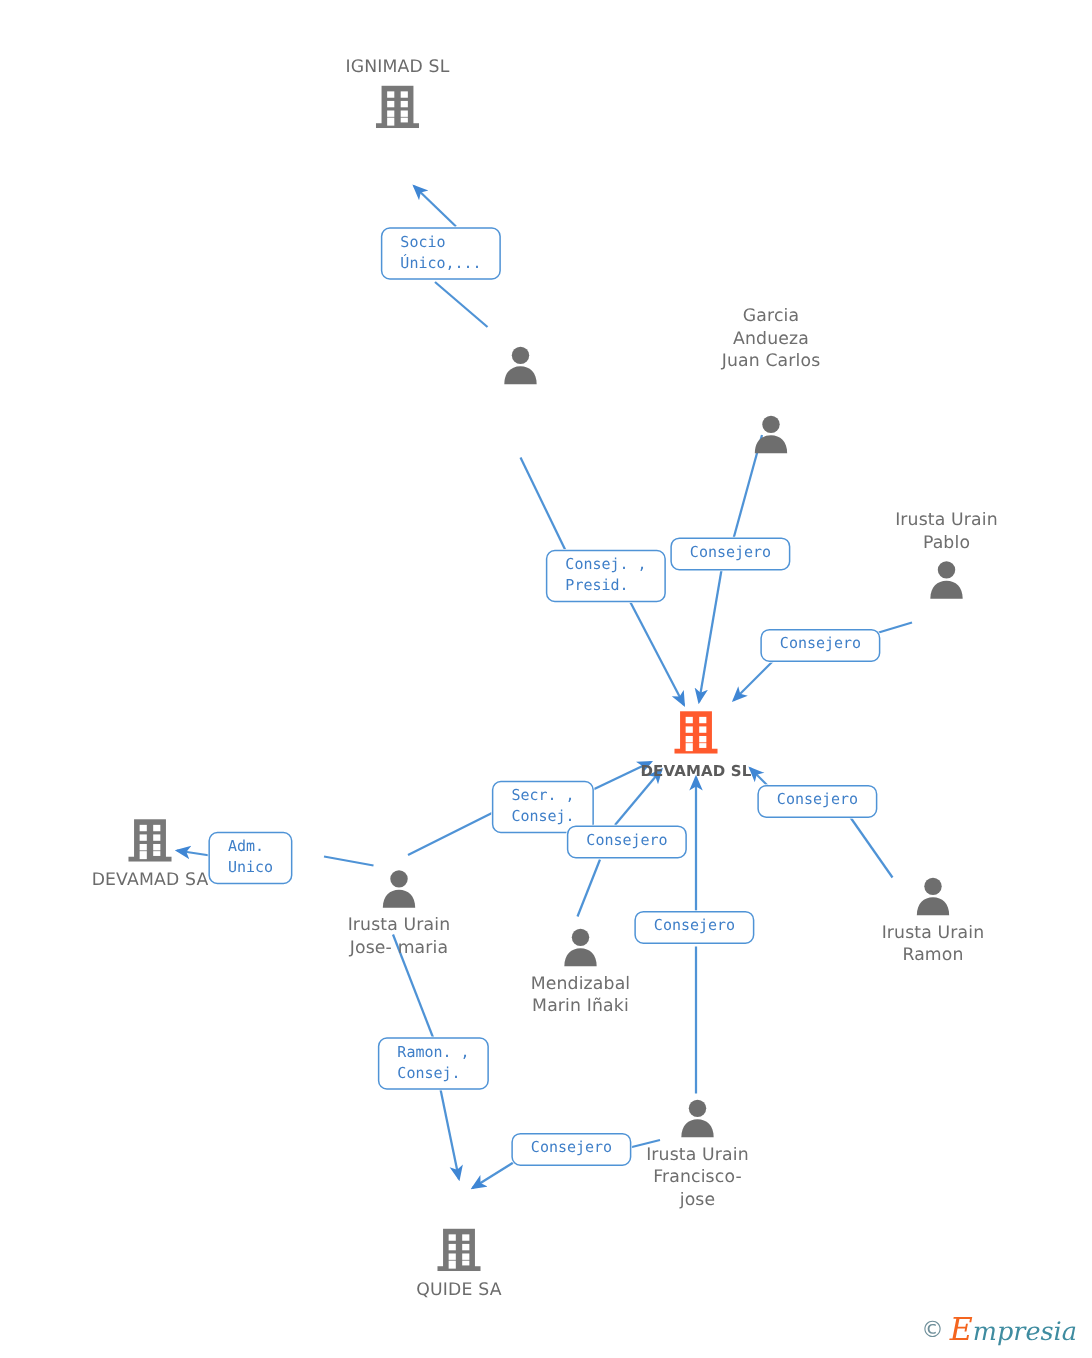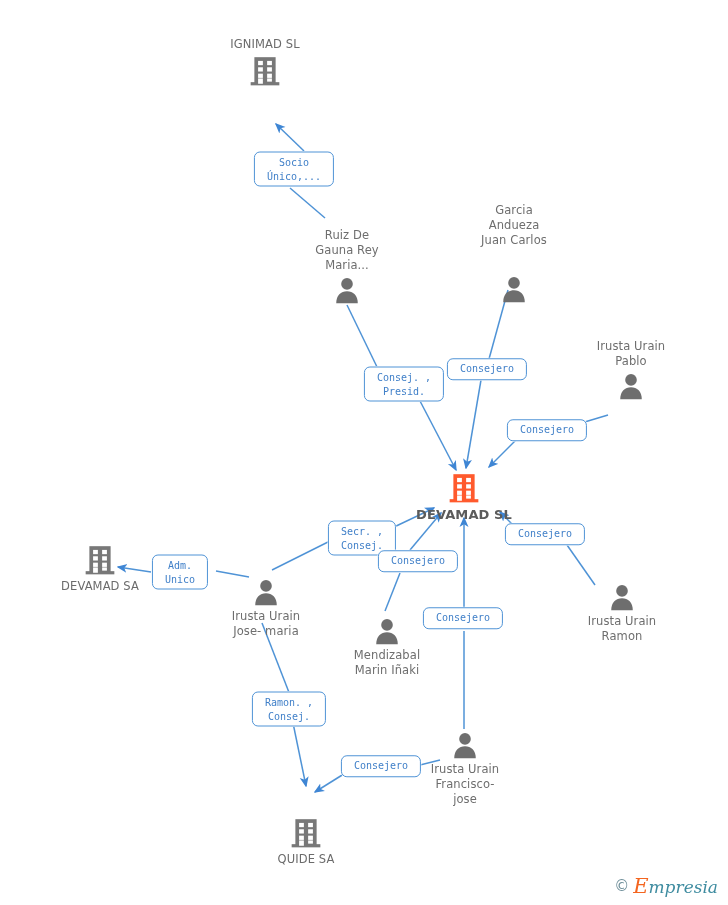--- a/index.html
+++ b/index.html
@@ -40,41 +40,40 @@
     color: #6e6e6e;
     white-space: pre-line;
     letter-spacing: 0.1px;
   }
   .node.company .node-label {
     color: #6b6b6b;
   }
   .node.company.focus .node-label {
     color: #5b5b5b;
     font-weight: bold;
-    font-size: 13px;
+    font-size: 10px;
   }
   .ico {
     display: block;
   }
   .label-top .node-label { order: 0; margin-bottom: 2px; }
   .label-top .ico { order: 1; }
   .label-bottom .ico { order: 0; }
   .label-bottom .node-label { order: 1; margin-top: 2px; }
 
   .badge {
     position: absolute;
     box-sizing: border-box;
     background: #ffffff;
     border: 1.6px solid #4f93d6;
     border-radius: 6px;
     color: #3f7fc8;
     font-family: "DejaVu Sans Mono", monospace;
     font-size: 10px;
     line-height: 13.5px;
-    text-align: center;
     padding: 3px 12px;
     white-space: pre-line;
     transform: translate(-50%, -50%);
     box-shadow: 0 0 0 0.5px rgba(255,255,255,0.9);
   }
   .watermark {
     position: absolute;
     right: 10px;
     bottom: 8px;
     display: flex;
@@ -145,23 +144,20 @@
           <rect x="18" y="6.5" width="4.5" height="4" fill="#ffffff"></rect>
           <rect x="9.5" y="12.5" width="4.5" height="4" fill="#ffffff"></rect>
           <rect x="18" y="12.5" width="4.5" height="4" fill="#ffffff"></rect>
           <rect x="9.5" y="18.5" width="4.5" height="4" fill="#ffffff"></rect>
           <rect x="18" y="18.5" width="4.5" height="4" fill="#ffffff"></rect>
           <rect x="9.5" y="23" width="4.5" height="5" fill="#ffffff"></rect>
           <rect x="18" y="23" width="4.5" height="3" fill="#ffffff"></rect>
         </svg>
       </div>
       <div class="node person label-top" style="left: 347px; top: 228px;">
-        <div class="node-label">Ruiz De
-Gauna Rey
-Maria...</div>
         <svg class="ico" width="30" height="30" viewBox="0 0 32 32" xmlns="http://www.w3.org/2000/svg">
           <circle cx="16" cy="9.5" r="6.2" fill="#6e6e6e"></circle>
           <path d="M4.5 30 C4.5 21.5 9.5 17.2 16 17.2 C22.5 17.2 27.5 21.5 27.5 30 Z" fill="#6e6e6e"></path>
         </svg>
       </div>
       <div class="node person label-top" style="left: 514px; top: 203px; gap: 24px;">
         <div class="node-label">Garcia
 Andueza
 Juan Carlos</div>
         <svg class="ico" width="30" height="30" viewBox="0 0 32 32" xmlns="http://www.w3.org/2000/svg">
@@ -260,21 +256,21 @@
       <div class="badge" style="left: 294px; top: 169px;">Socio
 Único,...</div>
       <div class="badge" style="left: 404px; top: 384px;">Consej. ,
 Presid.</div>
       <div class="badge" style="left: 487px; top: 369px;">Consejero</div>
       <div class="badge" style="left: 547px; top: 430px;">Consejero</div>
       <div class="badge" style="left: 545px; top: 534px;">Consejero</div>
       <div class="badge" style="left: 362px; top: 538px;">Secr. ,
 Consej.</div>
       <div class="badge" style="left: 418px; top: 561px;">Consejero</div>
-      <div class="badge" style="left: 180px; top: 572px;">Adm.
+      <div class="badge" style="left: 167px; top: 572px;">Adm.
 Unico</div>
       <div class="badge" style="left: 463px; top: 618px;">Consejero</div>
       <div class="badge" style="left: 289px; top: 709px;">Ramon. ,
 Consej.</div>
       <div class="badge" style="left: 381px; top: 766px;">Consejero</div>
     </div>
 
   <div class="watermark">
     <span class="wm-c">©</span>
     <span class="wm-text"><span class="cap">E</span><span>mpresia</span></span>

